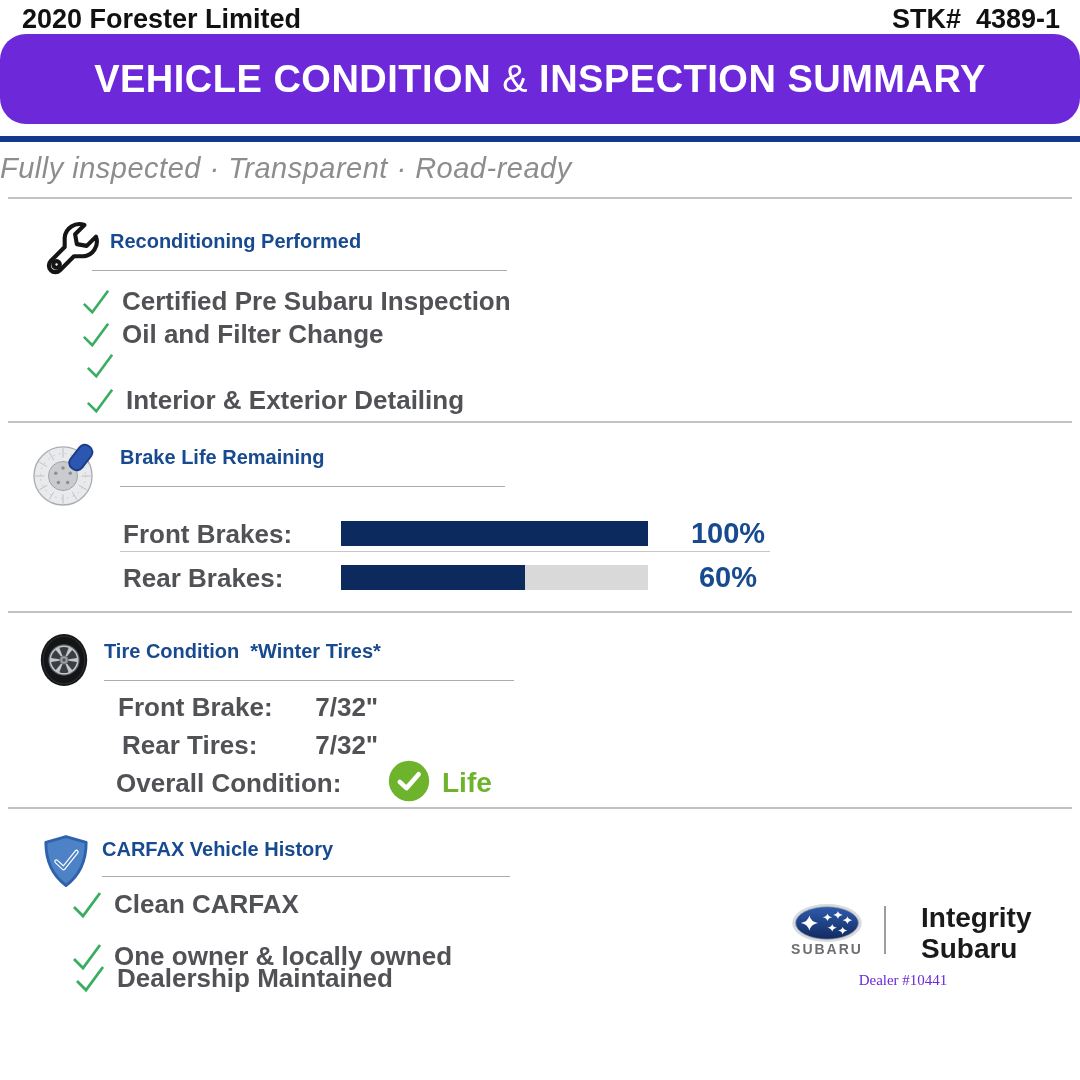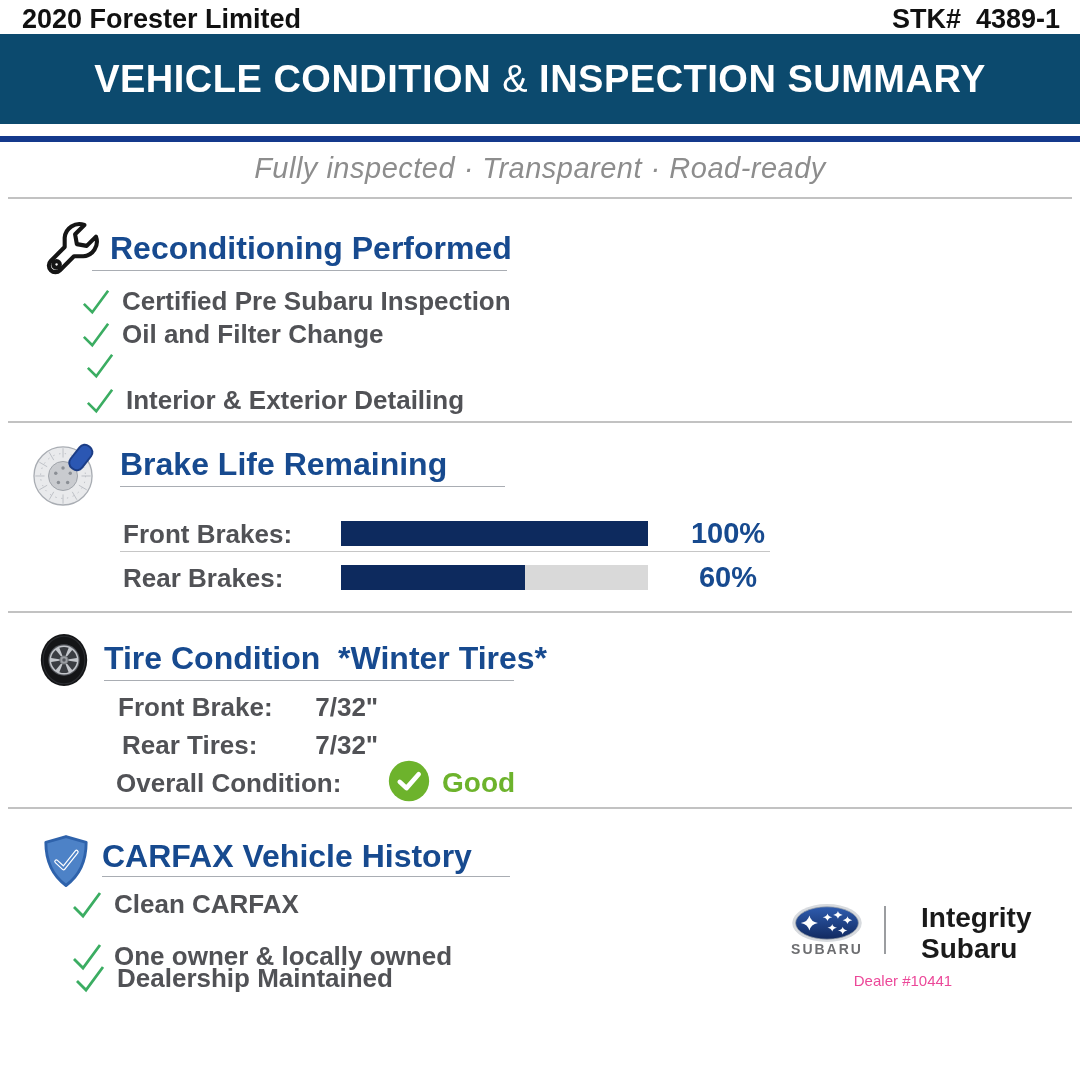--- a/index.html
+++ b/index.html
@@ -5,49 +5,49 @@
   html,body{margin:0;padding:0;background:#ffffff;}
   .page{position:relative;width:1080px;height:1080px;background:#ffffff;overflow:hidden;
         font-family:"Liberation Sans",sans-serif;}
   .abs{position:absolute;}
 
   
   .vehicle-title{left:22px;top:4px;font-size:27px;font-weight:bold;color:#111111;}
   .stock-number{right:20px;top:4px;font-size:27px;font-weight:bold;color:#111111;white-space:pre;}
 
   
-  .banner{left:0;top:34px;width:1080px;height:90px;background:#0c4a6e;
-          display:flex;align-items:center;justify-content:center;}
+  .banner{left:0;top:34px;width:1080px;height:90px;background:#6d28d9;
+          display:flex;align-items:center;justify-content:center;border-radius:26px;}
   .banner h1{margin:0;font-size:38px;font-weight:bold;color:#ffffff;letter-spacing:.5px;white-space:pre;}
   .banner .amp{font-weight:normal;}
   .banner-line{left:0;top:136px;width:1080px;height:6px;background:#14398c;}
 
-  .tagline{left:0;top:152px;width:1080px;text-align:center;font-size:29px;font-style:italic;
+  .tagline{left:0;top:152px;width:1080px;font-size:29px;font-style:italic;
            color:#8d8d8d;letter-spacing:.5px;}
 
   .sep{height:2px;background:#c2c2c2;left:8px;width:1064px;}
 
-  .sec-title{font-size:32px;font-weight:bold;color:#174a8f;white-space:pre;}
+  .sec-title{font-size:20px;font-weight:bold;color:#174a8f;white-space:pre;}
   .sec-underline{height:1px;background:#a9adb3;}
 
   .check-item{display:flex;align-items:center;}
   .check-item .txt{margin-left:10px;font-size:26px;font-weight:bold;color:#515256;}
 
   .row-label{font-size:26px;font-weight:bold;color:#515256;}
   .bar-track{background:#d9d9d9;height:25px;}
   .bar-fill{background:#0d2a5e;height:100%;}
   .pct{font-size:29px;font-weight:bold;color:#174a8f;text-align:center;width:120px;}
 
   .tire-row{font-size:26px;font-weight:bold;color:#515256;}
   .tire-row .lbl{display:inline-block;}
   .good-text{font-size:28px;font-weight:bold;color:#6db32c;}
 
   .subaru-word{width:94px;text-align:center;font-size:14px;font-weight:bold;color:#6d6e71;letter-spacing:2px;}
   .dealer-name{font-size:28px;font-weight:bold;color:#1a1a1a;line-height:1.12;}
-  .dealer-num{width:180px;text-align:center;font-size:15px;color:#ec4899;}
+  .dealer-num{width:180px;text-align:center;font-size:15px;color:#6d28d9;font-family:Liberation Serif, serif;}
   .vline{width:2px;background:#9b9da0;}
 </style>
 </head>
 <body>
 
 <div class="page">
 
   <div class="abs vehicle-title">2020 Forester Limited</div>
   <div class="abs stock-number">STK#  4389-1</div>
 
@@ -166,21 +166,21 @@
   </div>
   <div class="abs tire-row" style="left:122px;top:730px;">
     <span class="lbl" style="width:186px;">Rear Tires:</span>
     <span>7/32"</span>
   </div>
   <div class="abs tire-row" style="left:116px;top:768px;">Overall Condition:</div>
   <svg class="abs" style="left:388px;top:760px;" width="42" height="42" viewBox="0 0 100 100">
     <circle cx="50" cy="50" r="48" fill="#6db32c"></circle>
     <path d="M28 52 L44 67 L73 34" stroke="#ffffff" stroke-width="11" fill="none" stroke-linecap="round" stroke-linejoin="round"></path>
   </svg>
-  <div class="abs good-text" style="left:442px;top:767px;">Good</div>
+  <div class="abs good-text" style="left:442px;top:767px;">Life</div>
 
   <div class="abs sep" style="top:807px;"></div>
 
   <svg class="abs" style="left:42px;top:834px;" width="48" height="54" viewBox="0 0 100 110">
     <path d="M50 4 L92 16 C92 54 80 84 50 106 C20 84 8 54 8 16 Z" fill="#4d82c7" stroke="#2e62ab" stroke-width="6" stroke-linejoin="round"></path>
     <path d="M30 56 L45 70 L72 36" fill="none" stroke="#ffffff" stroke-width="9" stroke-linecap="round" stroke-linejoin="round"></path>
     <path d="M30 56 L45 70 L72 36" fill="none" stroke="#4d82c7" stroke-width="4" stroke-linecap="round" stroke-linejoin="round"></path>
   </svg>
   <div class="abs sec-title" style="left:102px;top:838px;">CARFAX Vehicle History</div>
   <div class="abs sec-underline" style="left:102px;top:876px;width:408px;"></div>

